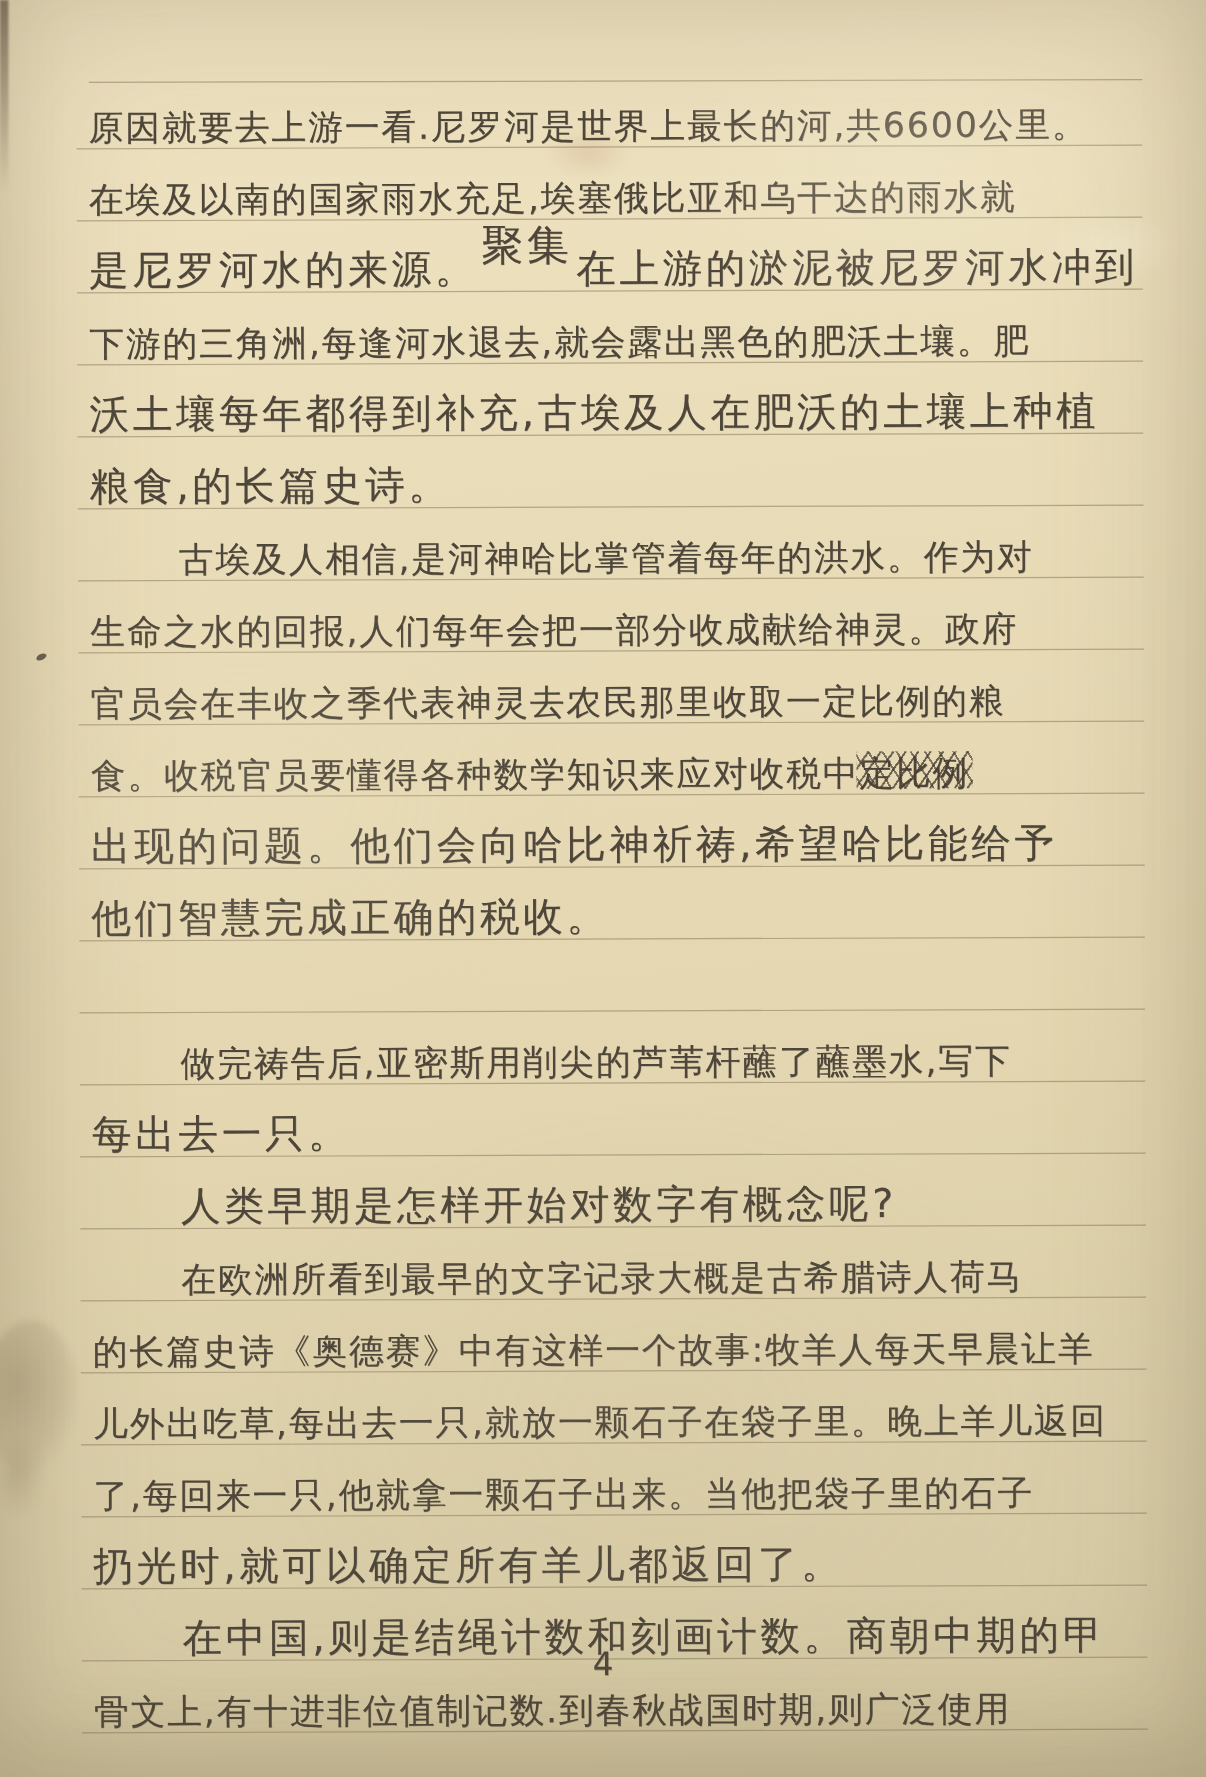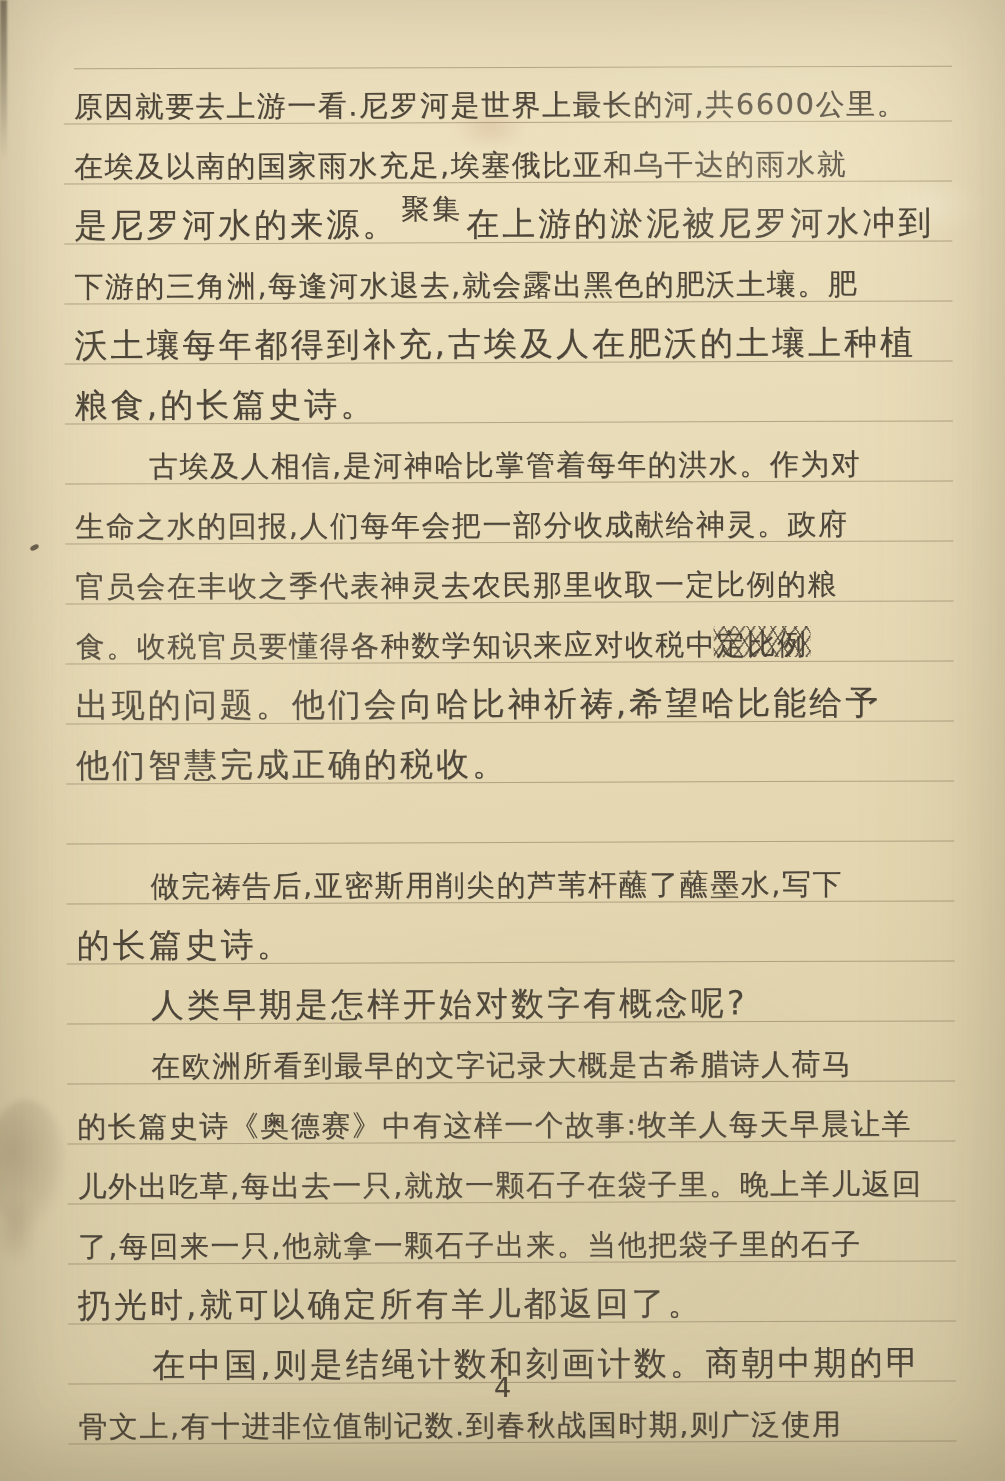--- a/index.html
+++ b/index.html
@@ -72,21 +72,21 @@
     padding:0 2px 2px 10px;
     white-space:nowrap;
   }
   .hw{
     font-size:33px;letter-spacing:3px;line-height:1;
     color:var(--ink);
     text-shadow:0.4px 0.4px 0.5px rgba(78,70,58,.45);
   }
   .row.tight .hw{font-size:29px;letter-spacing:1.5px;}
   .row.indent{padding-left:84px;}
-  .raised{position:relative;top:-17px;margin:0 3px;font-size:28px;}
+  .raised{position:relative;top:-17px;margin:0 3px;font-size:35px;}
   .struck{position:relative;display:inline-block;}
   .struck::after{
     content:"";position:absolute;inset:-4px -3px 2px -3px;
     background:
       repeating-linear-gradient(-55deg, transparent 0 3px, rgba(70,60,48,.8) 3px 4.6px, transparent 4.6px 8.5px),
       repeating-linear-gradient(58deg, transparent 0 4px, rgba(70,60,48,.65) 4px 5.6px, transparent 5.6px 10px);
   }
   .page-number{
     position:absolute;left:0;top:1372px;width:1005px;
     text-align:center;
@@ -162,21 +162,21 @@
 
     <div class="row">
         <span class="hw"></span>
       </div>
 
     <div class="row tight indent">
         <span class="hw">做完祷告后,亚密斯用削尖的芦苇杆蘸了蘸墨水,写下</span>
       </div>
 
     <div class="row">
-        <span class="hw">的长篇史诗。</span>
+        <span class="hw">每出去一只。</span>
       </div>
 
     <div class="row indent">
         <span class="hw">人类早期是怎样开始对数字有概念呢?</span>
       </div>
 
     <div class="row tight indent">
         <span class="hw">在欧洲所看到最早的文字记录大概是古希腊诗人荷马</span>
       </div>
 

